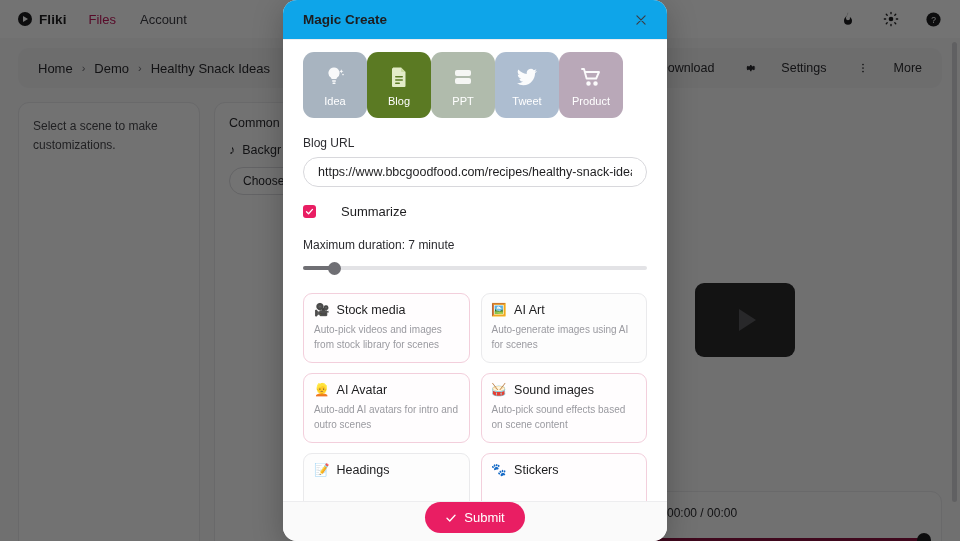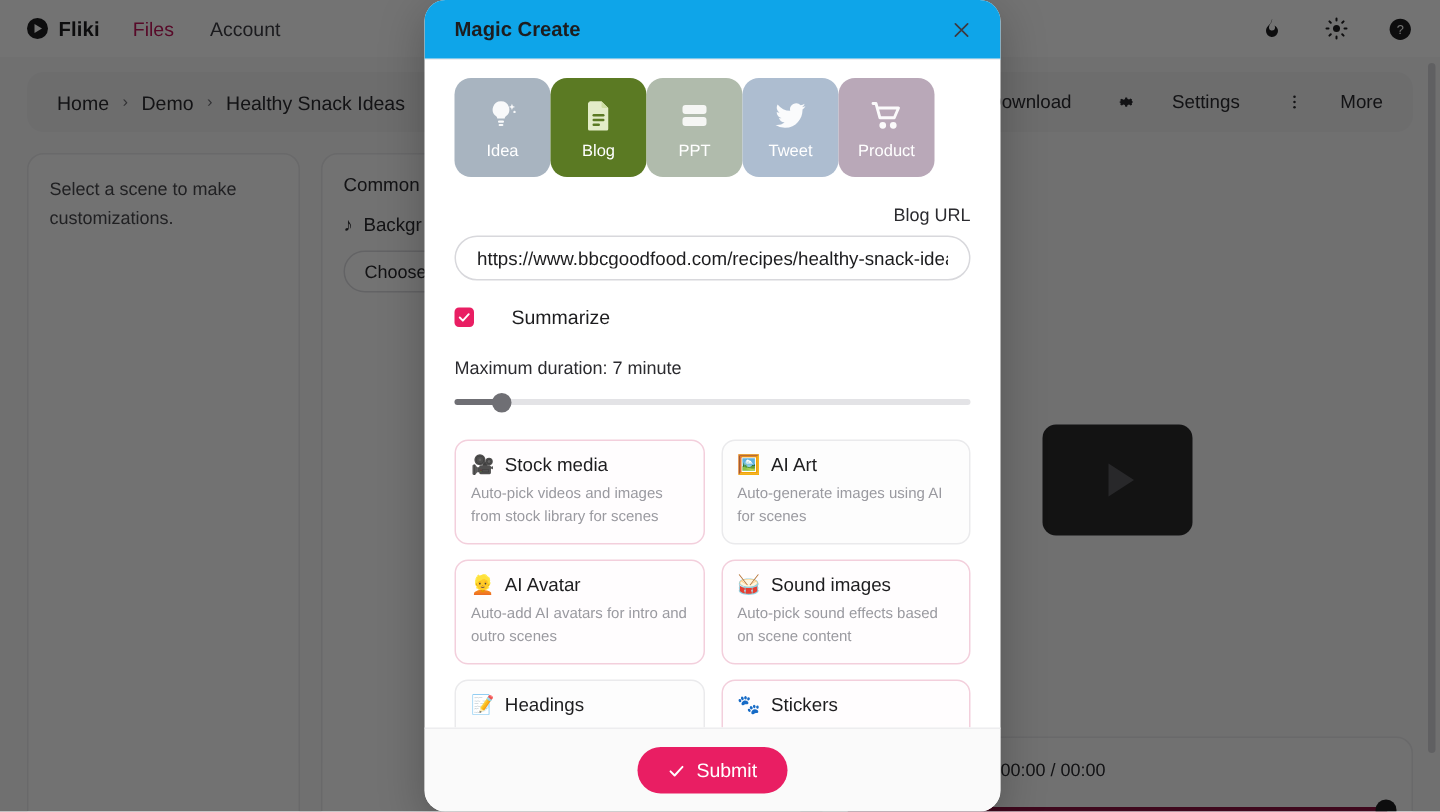--- a/index.html
+++ b/index.html
@@ -151,21 +151,21 @@
   .mode {
     width: 64px; height: 66px; border-radius: 11px;
     display: flex; flex-direction: column;
     align-items: center; justify-content: center; gap: 5px;
     cursor: pointer;
   }
   .mode-label { font-size: 11px; color: #ffffff; }
   .mode-ico { width: 26px; height: 26px; display:flex; align-items:center; justify-content:center;}
 
   
-  .field-label { font-size: 12px; color: #2b2b2f; margin-bottom: 7px; text-align: right; }
+  .field-label { font-size: 12px; color: #2b2b2f; margin-bottom: 7px; }
   .url-input {
     width: 100%; height: 30px;
     border: 1px solid #d8d8dc; border-radius: 999px;
     padding: 0 14px; font-size: 12.5px; color: #1d1d1f;
     font-family: "Liberation Sans", sans-serif;
     outline: none; background: #fff;
   }
   .field-hint { font-size: 10.5px; color: #8b8b90; margin-top: 6px; }
 
   .check-row { display: flex; align-items: center; gap: 25px; margin-top: 17px; }
@@ -193,23 +193,23 @@
     background: #fffdfe;
     padding: 9px 10px 10px 10px; min-height: 59px;
     cursor: pointer;
   }
   .card.muted { border-color: #eaeaec; background: #fdfdfd; }
   .card-title { display: flex; align-items: center; gap: 7px; font-size: 12.5px; color: #1d1d1f; }
   .card-emoji { font-size: 12.5px; line-height: 1; }
   .card-desc { font-size: 10px; color: #9a9aa0; line-height: 1.5; margin-top: 5px; }
 
   .modal-foot {
-    flex: none; height: 56px;
+    flex: none; height: 40px;
     background: #fafafa; border-top: 1px solid #ededef;
-    display: flex; align-items: center; justify-content: center;
+    display: flex; align-items: flex-start; justify-content: center;
   }
   .submit-btn {
     display: flex; align-items: center; gap: 7px;
     background: #e91e63; color: #fff;
     border: none; border-radius: 999px;
     padding: 8px 20px; font-size: 13px;
     font-family: "Liberation Sans", sans-serif;
     cursor: pointer;
   }
   .submit-btn svg { width: 12px; height: 12px; }

